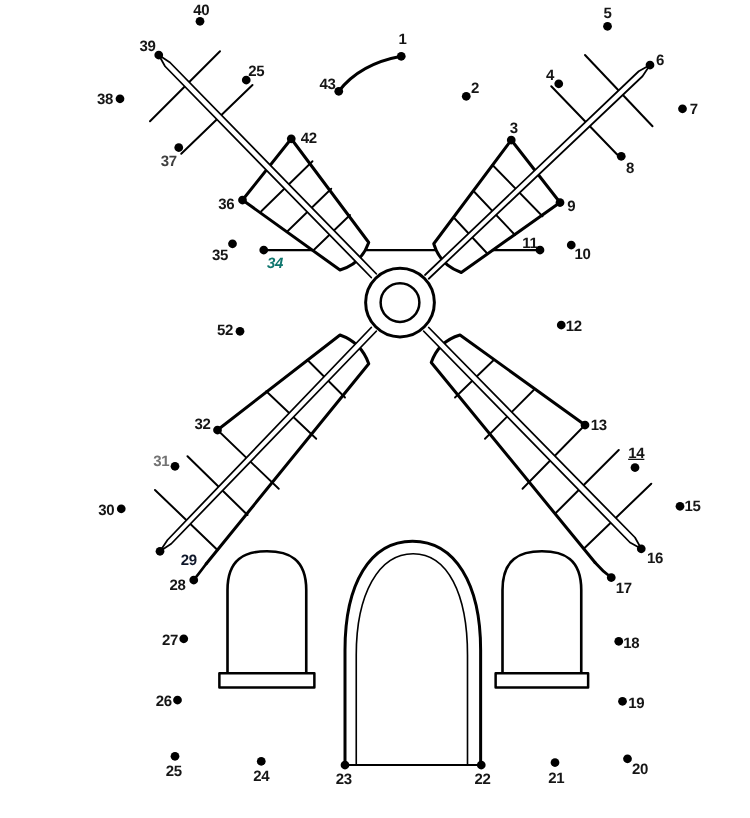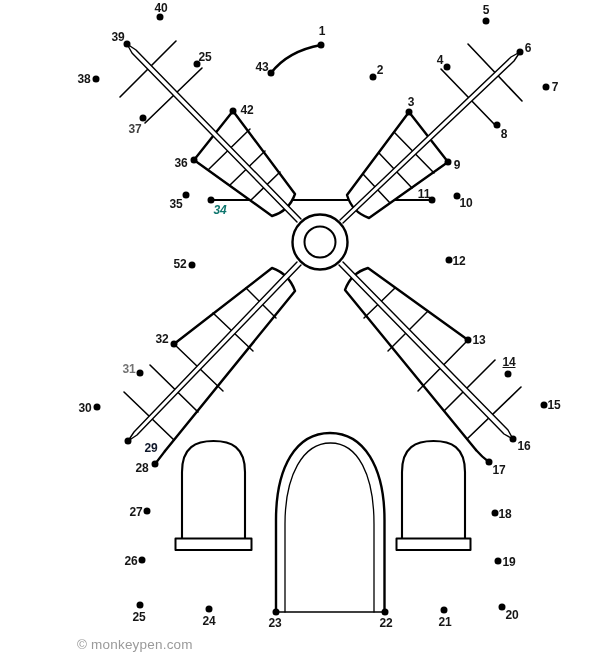--- a/index.html
+++ b/index.html
@@ -200,14 +200,13 @@
       <div class="dot" style="left: 160px; top: 17px; background: rgb(0, 0, 0);"></div>
       <div class="dot-label" style="left: 161px; top: 8px; color: rgb(22, 22, 22);">40</div>
       <div class="dot" style="left: 197px; top: 64px; background: rgb(0, 0, 0);"></div>
       <div class="dot-label" style="left: 205px; top: 57px; color: rgb(22, 22, 22);">25</div>
       <div class="dot" style="left: 233px; top: 111px; background: rgb(0, 0, 0);"></div>
       <div class="dot-label" style="left: 247px; top: 110px; color: rgb(22, 22, 22);">42</div>
       <div class="dot" style="left: 271px; top: 73px; background: rgb(0, 0, 0);"></div>
       <div class="dot-label" style="left: 262px; top: 67px; color: rgb(22, 22, 22);">43</div>
     </div>
 
-  <div class="footer">© monkeypen.com</div>
 </div>
 
 </body></html>

